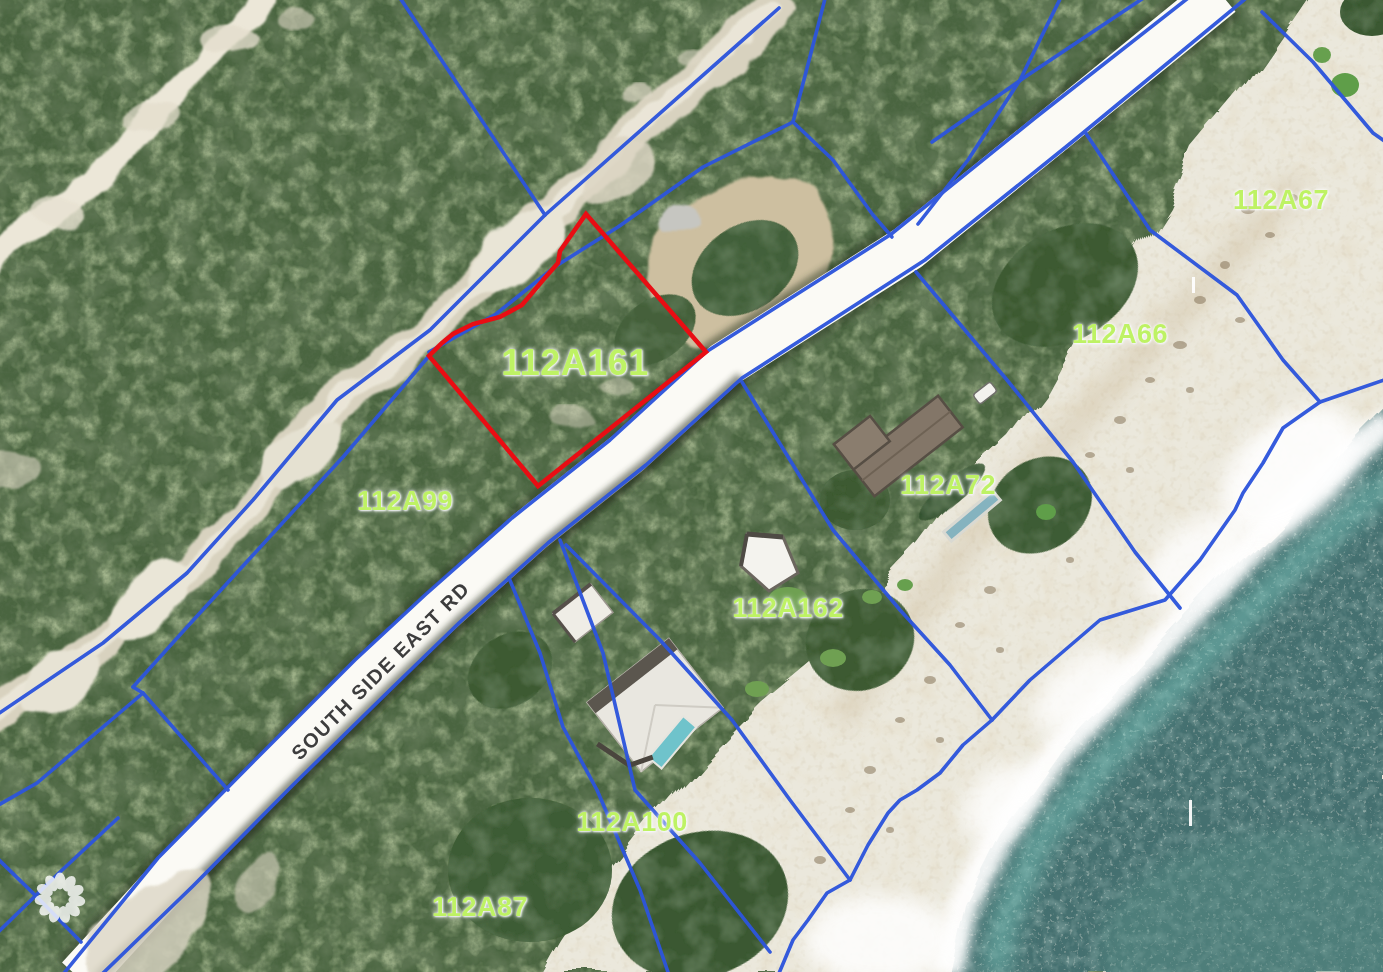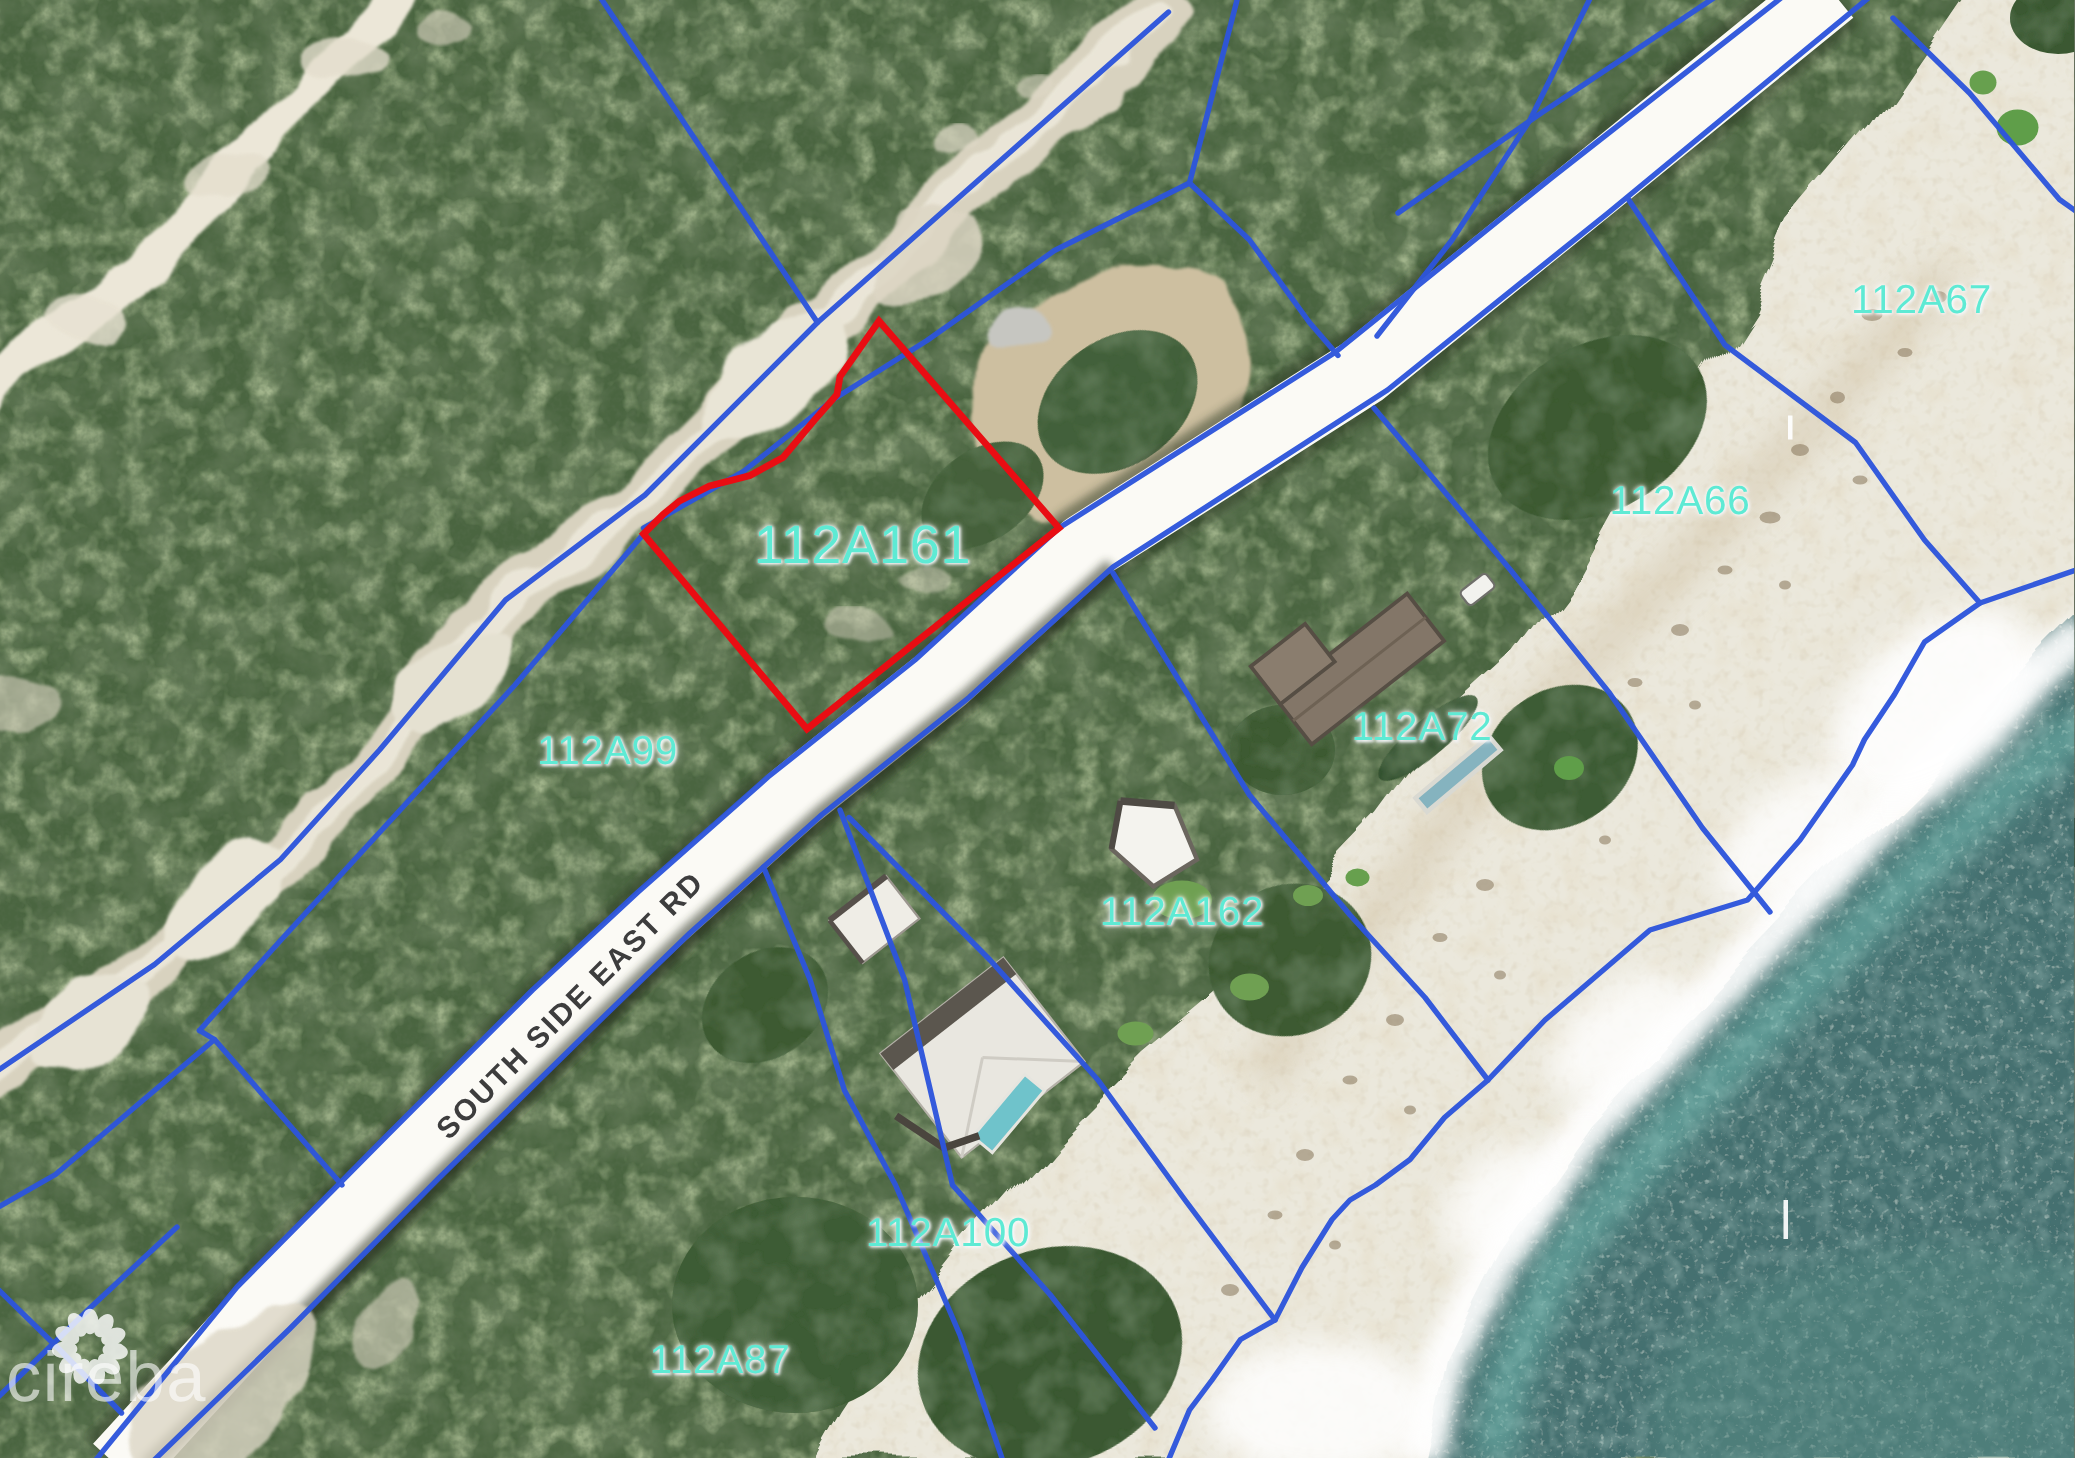--- a/index.html
+++ b/index.html
@@ -1,20 +1,20 @@
 <!DOCTYPE html>
 <html><head>
 <meta charset="utf-8">
 <style>
   html,body{margin:0;padding:0;background:#222;}
   .viewport{position:relative;width:1383px;height:972px;overflow:hidden;background:#4a6540;
     font-family:"Liberation Sans",sans-serif;}
   .viewport svg.base{position:absolute;left:0;top:0;}
-  .plabel{position:absolute;transform:translate(-50%,-50%);font-weight:normal;font-size:27px;
-    color:#5eead4;letter-spacing:.5px;white-space:nowrap;
+  .plabel{position:absolute;transform:translate(-50%,-50%);font-weight:bold;font-size:27px;
+    color:#bef264;letter-spacing:.5px;white-space:nowrap;
     text-shadow:0 0 3px rgba(255,255,255,.95),0 0 6px rgba(255,255,255,.8),1px 1px 2px rgba(240,242,250,.9);}
   .roadlabel{position:absolute;transform:translate(-50%,-50%) rotate(-45deg);font-weight:bold;
     font-size:20px;letter-spacing:1.5px;color:#3d3d3d;white-space:nowrap;
     text-shadow:0 0 2px rgba(255,255,255,.7);}
   .watermark{position:absolute;left:0;top:858px;width:220px;height:114px;color:rgba(255,255,255,.62);}
   .watermark .brand{position:absolute;left:4px;top:32px;font-size:47px;font-weight:400;
     letter-spacing:1px;color:rgba(255,255,255,.6);}
   .watermark svg{position:absolute;left:28px;top:8px;}
 </style>
 </head>
@@ -290,15 +290,14 @@
         <ellipse cx="0" cy="-17" rx="5.5" ry="8.5" transform="rotate(99)"></ellipse>
         <ellipse cx="0" cy="-17" rx="5.5" ry="8.5" transform="rotate(132)"></ellipse>
         <ellipse cx="0" cy="-17" rx="5.5" ry="8.5" transform="rotate(165)"></ellipse>
         <ellipse cx="0" cy="-17" rx="5.5" ry="8.5" transform="rotate(198)"></ellipse>
         <ellipse cx="0" cy="-17" rx="5.5" ry="8.5" transform="rotate(231)"></ellipse>
         <ellipse cx="0" cy="-17" rx="5.5" ry="8.5" transform="rotate(264)"></ellipse>
         <ellipse cx="0" cy="-17" rx="5.5" ry="8.5" transform="rotate(297)"></ellipse>
         <ellipse cx="0" cy="-17" rx="5.5" ry="8.5" transform="rotate(330)"></ellipse>
       </g>
     </svg>
-    <div class="brand">cireba</div>
   </div>
 </div>
 
 </body></html>

